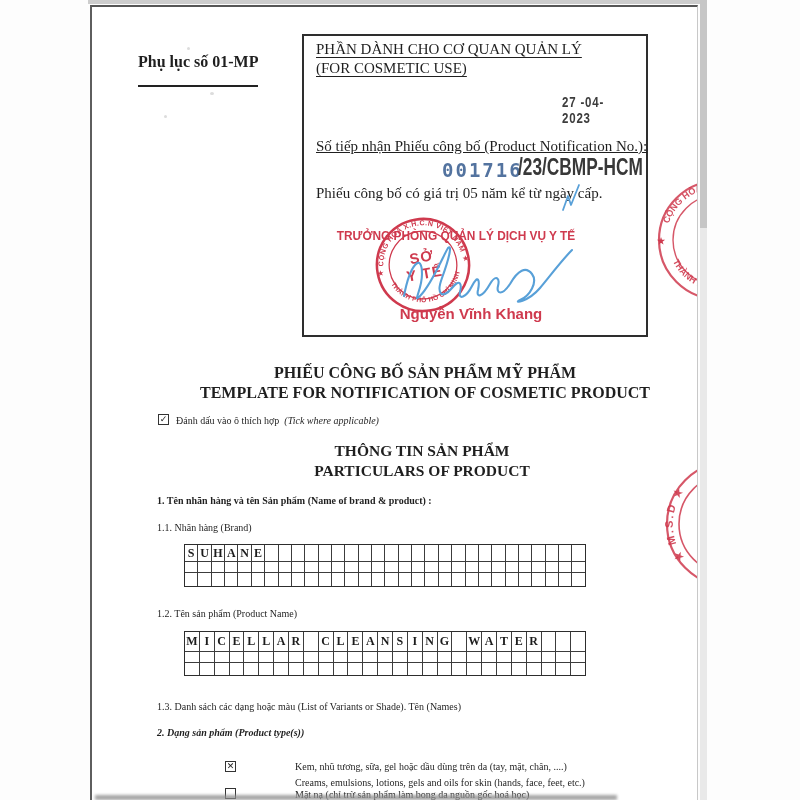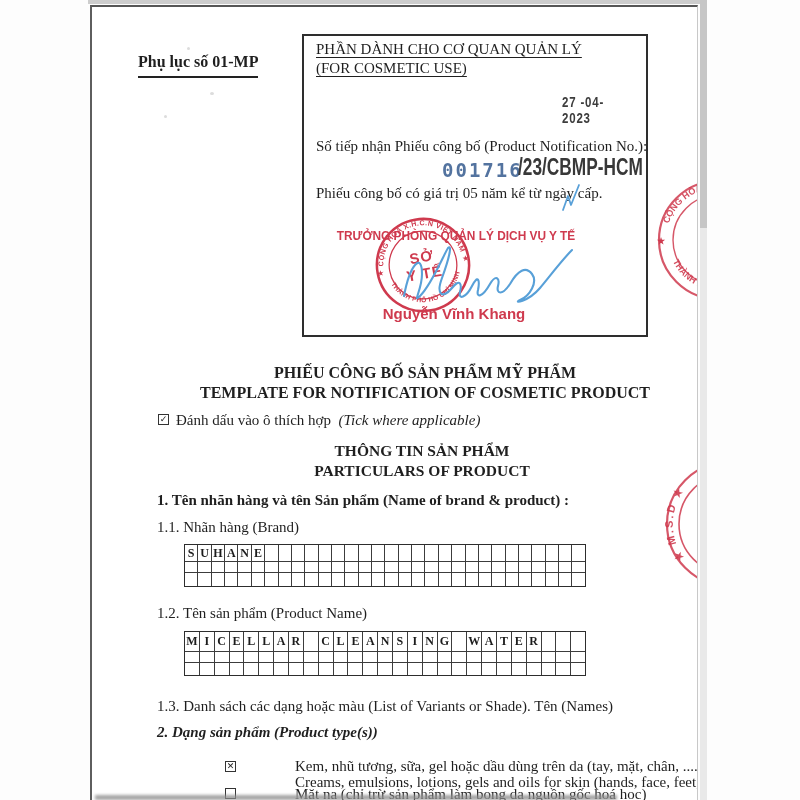--- a/index.html
+++ b/index.html
@@ -7,25 +7,25 @@
          font-family:"Liberation Serif",serif;color:#1f1f1f;}
   
   .top-strip{position:absolute;left:88px;top:0;width:618px;height:4px;background:#cdcdcd;}
   .scroll-track{position:absolute;left:700px;top:0;width:7px;height:800px;background:#e9e9e9;}
   .scroll-thumb{position:absolute;left:700px;top:0;width:7px;height:228px;background:#c6c6c6;}
   
   .page{position:absolute;left:90px;top:5px;width:608px;height:795px;background:#ffffff;
         border-top:2px solid #565656;border-left:2px solid #5e5e5e;border-right:1px solid #c8c8c8;
         overflow:hidden;box-sizing:border-box;}
   .abs{position:absolute;}
-  .t15{font-size:15px;line-height:17px;}
+  .t15{font-size:10px;line-height:17px;}
   .bold{font-weight:bold;}
   .uline{text-decoration:underline;text-underline-offset:3px;text-decoration-thickness:1.4px;}
   
-  .appendix{left:46px;top:46px;font-size:16px;font-weight:bold;border-bottom:2px solid #222;padding-bottom:5px;}
+  .appendix{left:46px;top:46px;font-size:16px;font-weight:bold;border-bottom:2px solid #222;padding-bottom:14px;}
   
   .obox{left:210px;top:27px;width:346px;height:303px;border:2px solid #2e2e2e;box-sizing:border-box;}
   .obox .line{position:absolute;font-size:15px;line-height:17px;white-space:nowrap;}
   .date-stamp{position:absolute;font-family:"Liberation Sans",sans-serif;font-weight:bold;
               font-size:14px;color:#3d3d3d;letter-spacing:1px;transform:scaleX(.82);transform-origin:left;}
   .notif-num{position:absolute;font-family:"DejaVu Sans Mono",monospace;font-weight:bold;
              font-size:19px;color:var(--number-blue);letter-spacing:2px;}
   .notif-suffix{position:absolute;font-family:"Liberation Sans",sans-serif;font-weight:600;
                 font-size:24px;color:#383838;transform:scaleX(.72);transform-origin:left;white-space:nowrap;}
   .red-t{position:absolute;font-family:"Liberation Sans",sans-serif;font-weight:bold;
@@ -56,21 +56,21 @@
   <div class="top-strip"></div>
 
   <div class="page">
 
     <div class="abs appendix">Phụ lục số 01-MP</div>
 
     <div class="abs obox">
       <div class="line uline bold" style="left:12px;top:5px;font-weight:normal;">PHẦN DÀNH CHO CƠ QUAN QUẢN LÝ</div>
       <div class="line uline" style="left:12px;top:24px;">(FOR COSMETIC USE)</div>
       <div class="date-stamp" style="left:258px;top:58px;">27 -04- 2023</div>
-      <div class="line" style="left:12px;top:102px;">Số tiếp nhận Phiếu công bố (Product Notification No.):</div>
+      <div class="line" style="left:12px;top:102px;text-decoration:underline;">Số tiếp nhận Phiếu công bố (Product Notification No.):</div>
       <div class="notif-num" style="left:138px;top:123px;">001716</div>
       <div class="notif-suffix" style="left:214px;top:117px;">/23/CBMP-HCM</div>
       <div class="line" style="left:12px;top:149px;text-align:right;">Phiếu công bố có giá trị 05 năm kể từ ngày cấp.</div>
 
       <svg class="abs" style="left:256px;top:146px;" width="24" height="32" viewBox="0 0 24 32">
         <path d="M 3 28 L 8 14 L 11 23 L 19 3" fill="none" stroke="var(--signature-blue)" stroke-width="1.8" stroke-linecap="round" stroke-linejoin="round"></path>
       </svg>
 
       <div class="red-t" style="left:12px;top:193px;width:280px;font-size:12.5px;transform:scaleX(.95);transform-origin:center;">TRƯỞNG PHÒNG QUẢN LÝ DỊCH VỤ Y TẾ</div>
 
@@ -97,21 +97,21 @@
         <path d="M 12 62 C 18 30 30 18 30 40 C 30 56 20 70 28 62
                  C 40 50 52 20 56 14 C 60 10 58 22 50 44
                  C 44 60 50 66 60 54 C 68 44 70 50 68 58
                  C 66 66 74 64 80 52 C 86 40 88 46 86 56
                  C 84 64 90 64 98 50 C 104 40 108 44 106 52
                  C 104 60 110 62 118 50 C 126 36 134 32 140 40
                  C 146 48 138 62 128 66 C 120 70 136 68 148 54
                  C 158 42 170 26 180 16" fill="none" stroke="var(--signature-blue)" stroke-width="2.1" stroke-linecap="round"></path>
       </svg>
 
-      <div class="red-t" style="left:50px;top:269px;width:200px;font-size:15px;">Nguyễn Vĩnh Khang</div>
+      <div class="red-t" style="left:67px;top:269px;width:200px;font-size:15px;">Nguyễn Vĩnh Khang</div>
     </div>
 
     <svg class="abs" style="left:558px;top:165px;" width="140" height="140" viewBox="0 0 140 140">
       <defs>
         <path id="eTop" d="M 16 68 A 52 52 0 0 1 120 68" fill="none"></path>
         <path id="eBot" d="M 18 68 A 50 50 0 0 0 118 68" fill="none"></path>
       </defs>
       <circle cx="68" cy="68" r="59" fill="none" stroke="var(--stamp-red)" stroke-width="2.2" opacity=".85"></circle>
       <circle cx="68" cy="68" r="45" fill="none" stroke="var(--stamp-red)" stroke-width="1.4" opacity=".85"></circle>
       <text font-size="9" fill="var(--stamp-red)" opacity=".9">

